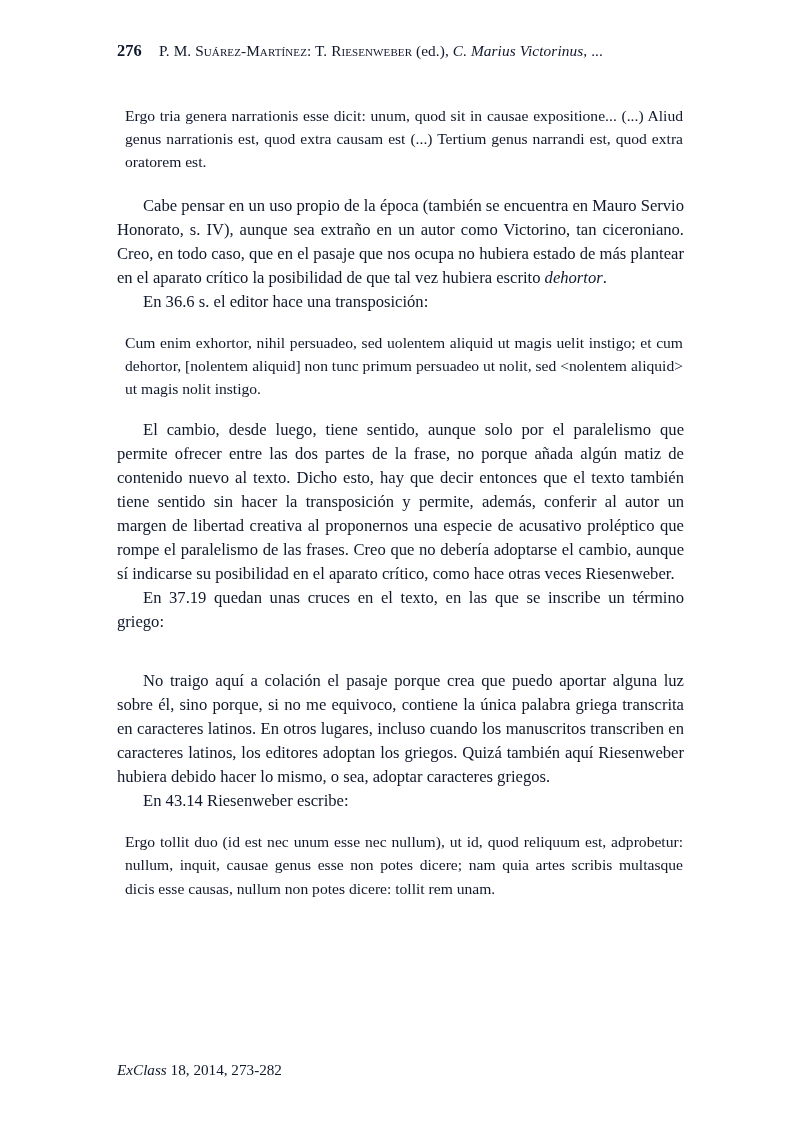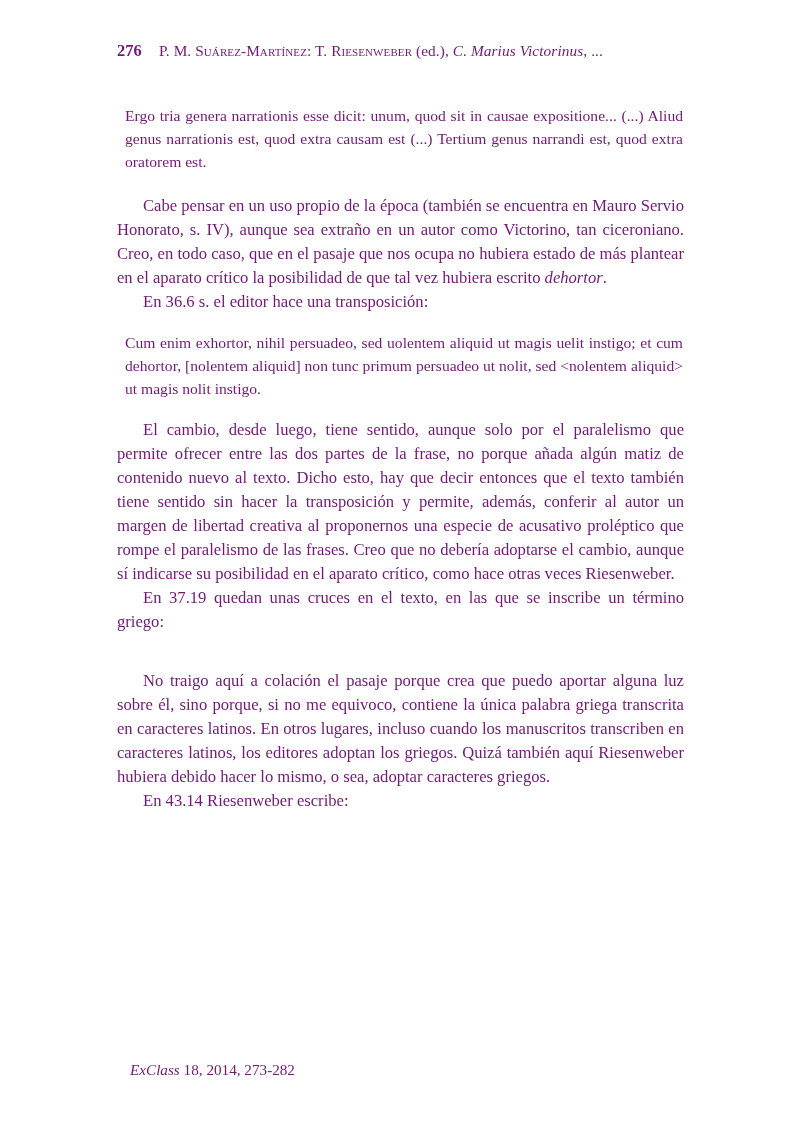--- a/index.html
+++ b/index.html
@@ -7,21 +7,21 @@
     margin: 0;
     padding: 0;
     background: #ffffff;
   }
   .page {
     position: relative;
     width: 800px;
     height: 1129px;
     margin: 0 auto;
     background: #ffffff;
-    color: #701a75;
+    color: #0f172a;
     font-family: "Liberation Serif", "DejaVu Serif", serif;
     overflow: hidden;
     box-sizing: border-box;
   }
 
   
   .running-head {
     position: absolute;
     top: 41px;
     left: 117px;
@@ -81,21 +81,21 @@
     -webkit-hyphens: none;
   }
   .spacer-lg { height: 20px; }
   .spacer-md { height: 17px; }
 
   i, .ital { font-style: italic; }
 
   
   .footer {
     position: absolute;
-    left: 130px;
+    left: 117px;
     top: 1060px;
     font-size: 15.2px;
     line-height: 20px;
     white-space: nowrap;
   }
   .footer .jrnl { font-style: italic; }
 </style>
 </head>
 <body>
 
@@ -129,20 +129,21 @@
 
 
     <div class="spacer-md"></div>
 
     <p class="para">No traigo aquí a colación el pasaje porque crea que puedo aportar alguna luz sobre él, sino porque, si no me equivoco, contiene la única palabra griega transcrita en caracteres latinos. En otros lugares, incluso cuando los manuscritos transcriben en caracteres latinos, los editores adoptan los griegos. Quizá también aquí Riesenweber hubiera debido hacer lo mismo, o sea, adoptar caracteres griegos.</p>
 
     <p class="para">En 43.14 Riesenweber escribe:</p>
 
     <div class="spacer-md"></div>
 
+    <p class="quote">Ergo tollit duo (id est nec unum esse nec nullum), ut id, quod reliquum est, adprobetur: nullum, inquit, causae genus esse non potes dicere; nam quia artes scribis multasque dicis esse causas, nullum non potes dicere: tollit rem unam.</p>
 
   </div>
 
   <div class="footer">
     <span class="jrnl">ExClass</span><span> 18, 2014, 273-282</span>
   </div>
 
 </div>
 
 </body></html>

